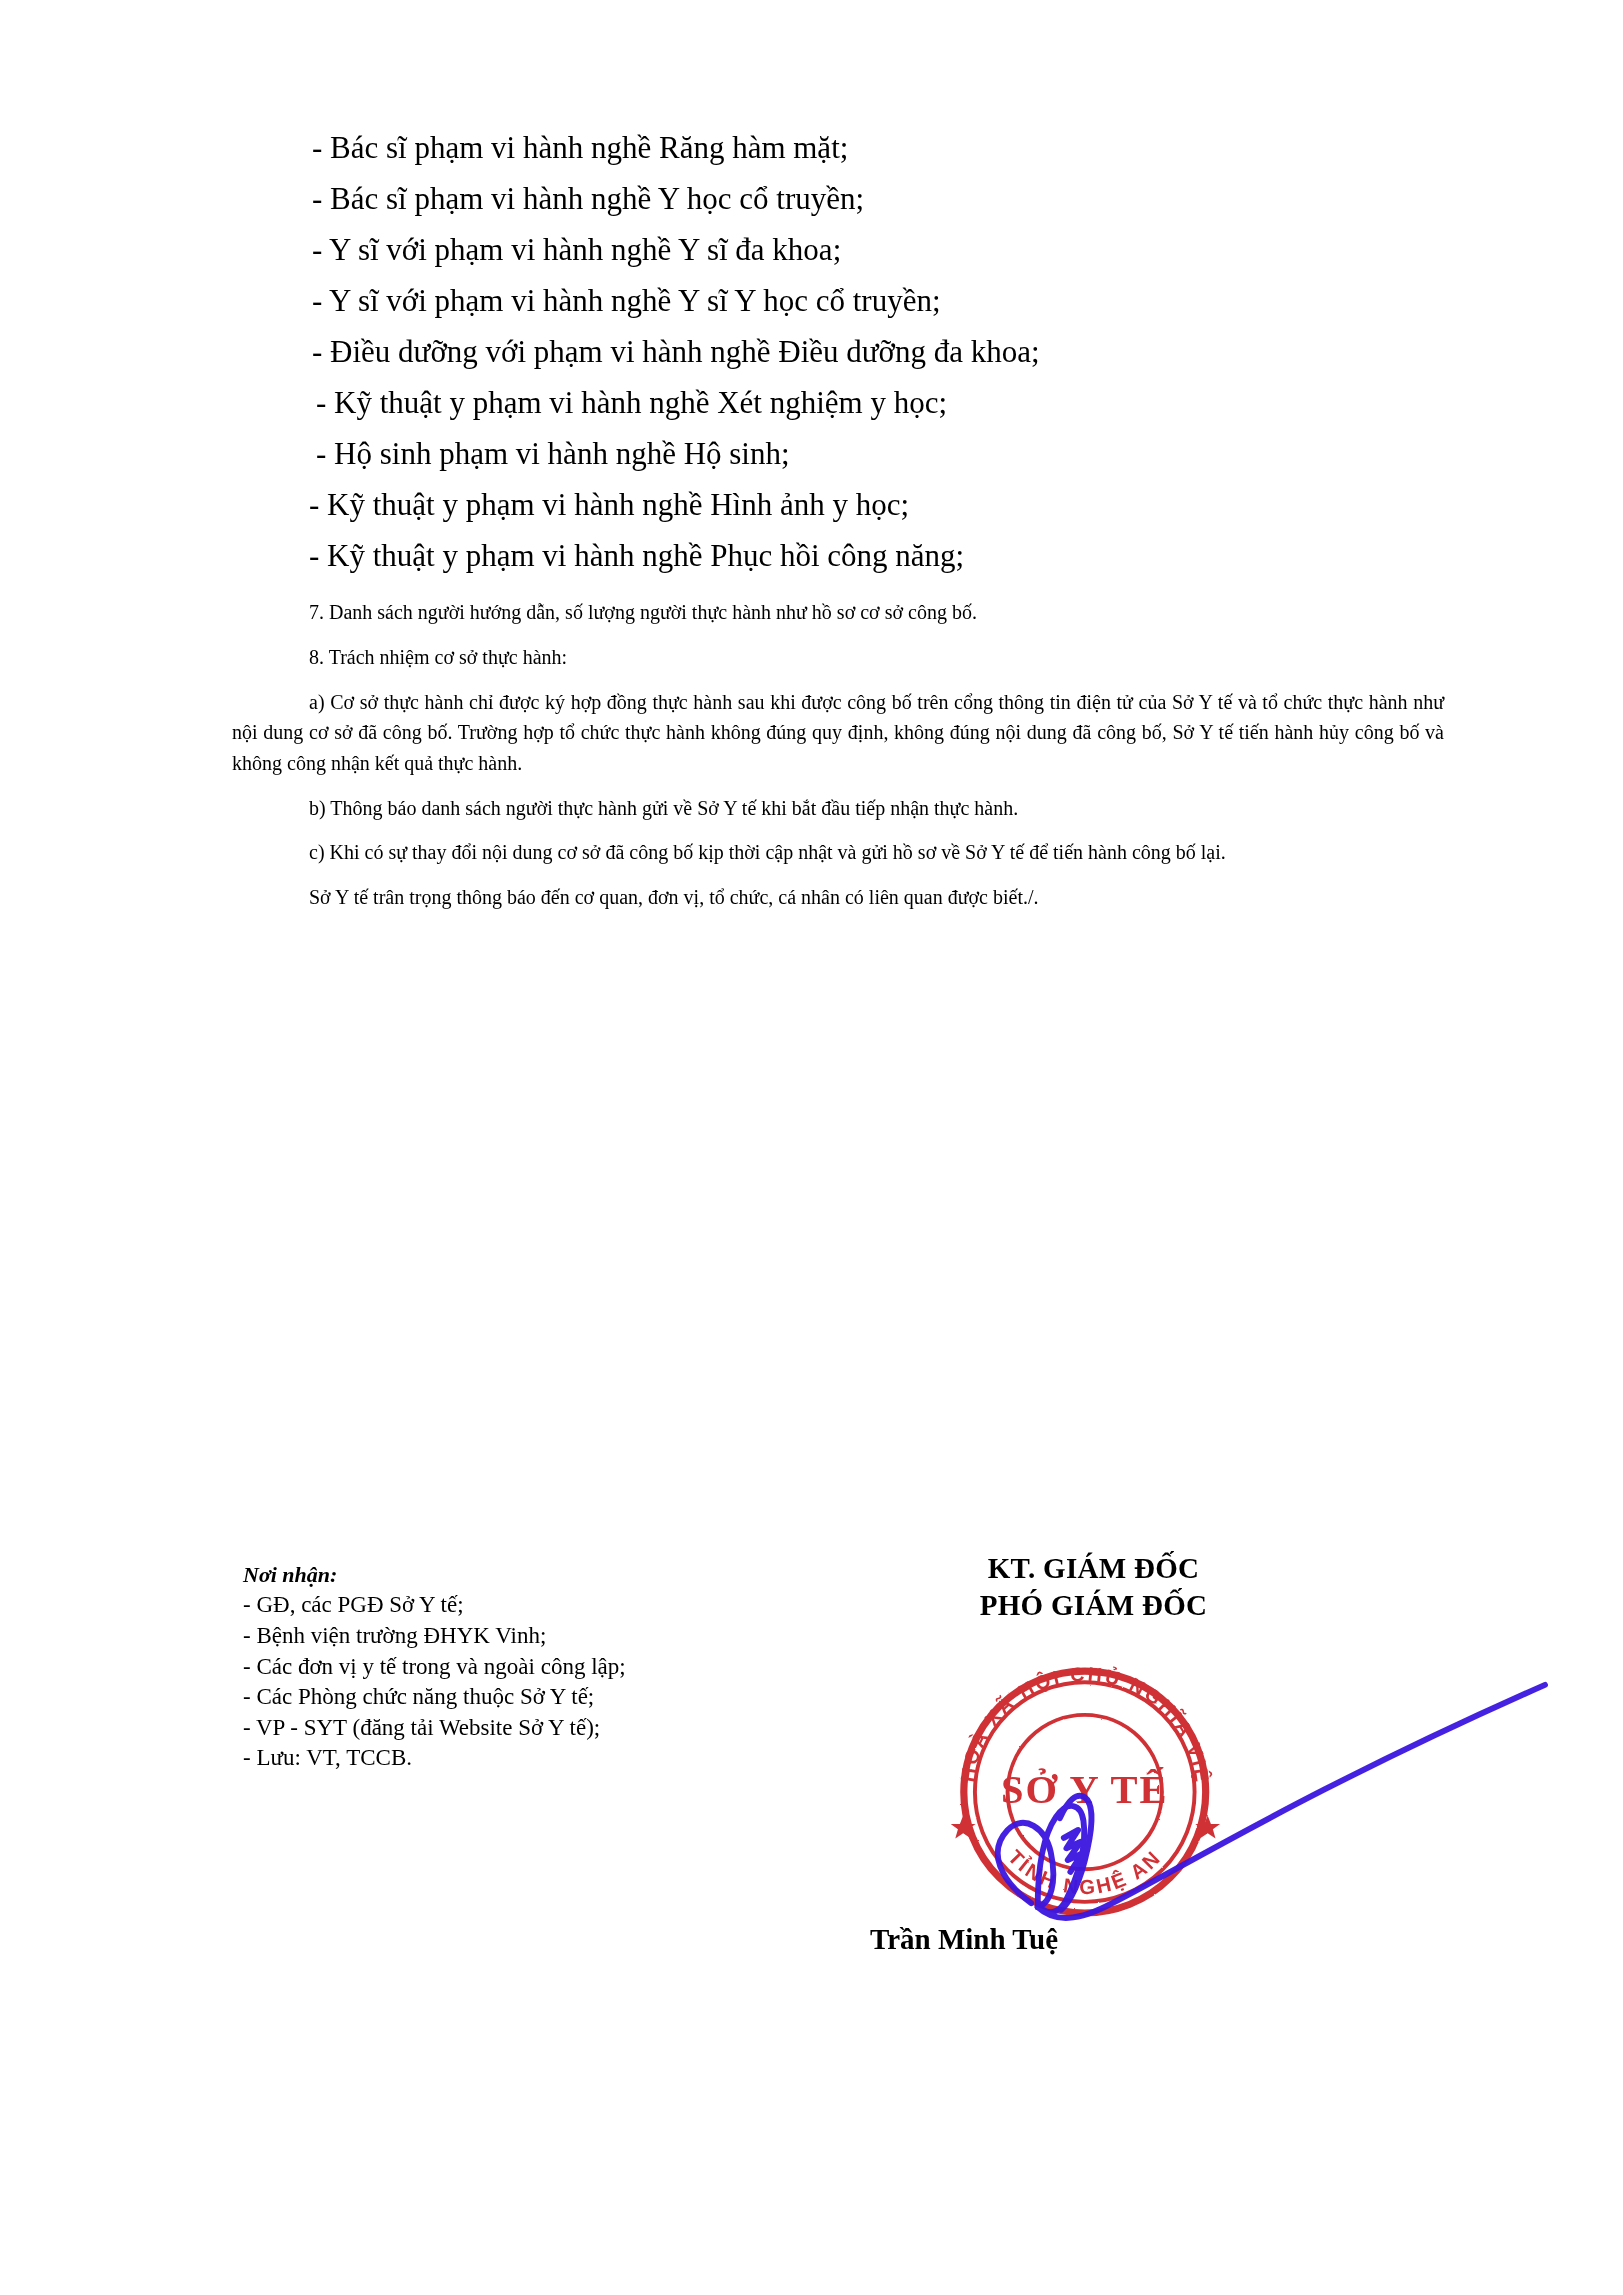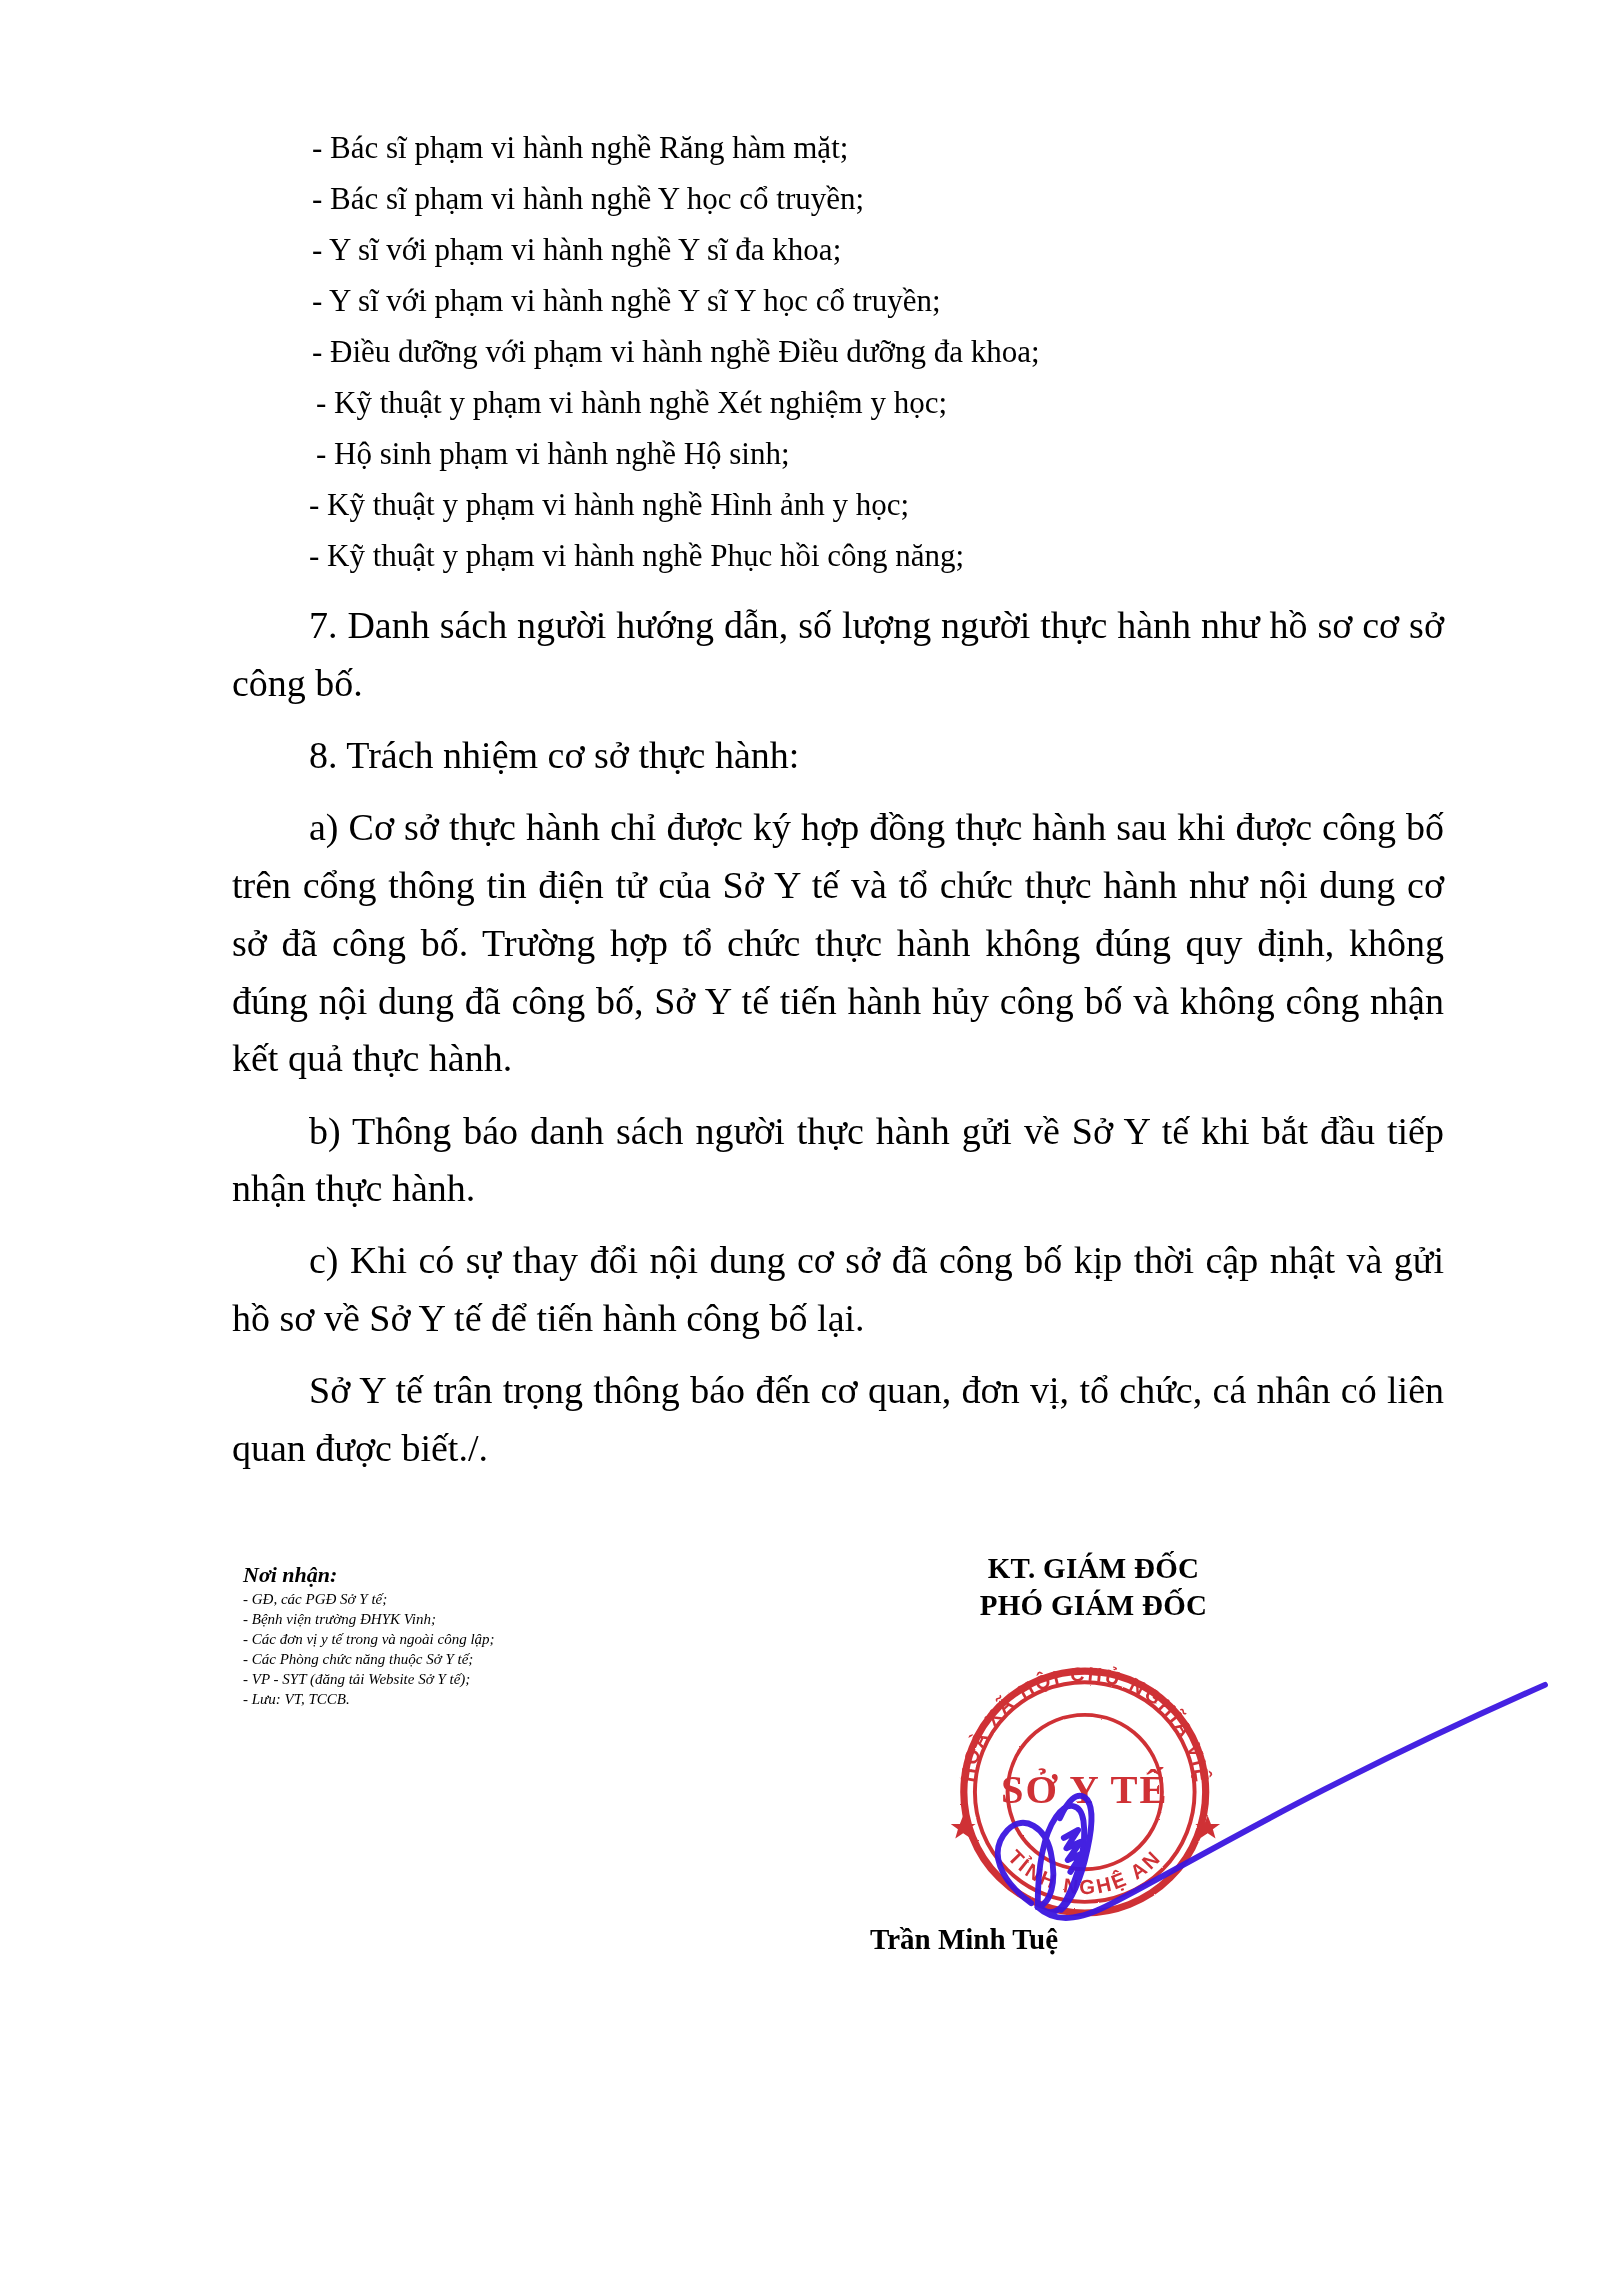--- a/index.html
+++ b/index.html
@@ -30,21 +30,21 @@
     font-size: 31px;
     line-height: 1.52;
     text-indent: 80px;
     margin: 0 0 3.9px 0;
     white-space: nowrap;
   }
   .bullet-line.tight { text-indent: 77px; }
   .bullet-line.wide  { text-indent: 84px; }
 
   .para {
-    font-size: 38px;
+    font-size: 20px;
     line-height: 1.52;
     text-align: justify;
     text-justify: inter-word;
     text-indent: 77px;
     margin: 0;
     padding-top: 14.4px;
   }
   .para.nojust { text-align: left; }
 
   
@@ -63,25 +63,24 @@
     width: 536px;
   }
   .recipients-title {
     font-size: 22px;
     font-weight: bold;
     font-style: italic;
     margin: 0 0 2.6px 0;
     line-height: 1.18;
   }
   .recipients-item {
-    font-size: 15px;
+    font-size: 23px;
     line-height: 1.33;
     margin: 0;
     white-space: nowrap;
-    font-style: italic;
   }
 
   .signblock {
     position: absolute;
     left: 832px;
     top: 0;
     width: 523px;
     text-align: center;
   }
   .sign-title {

